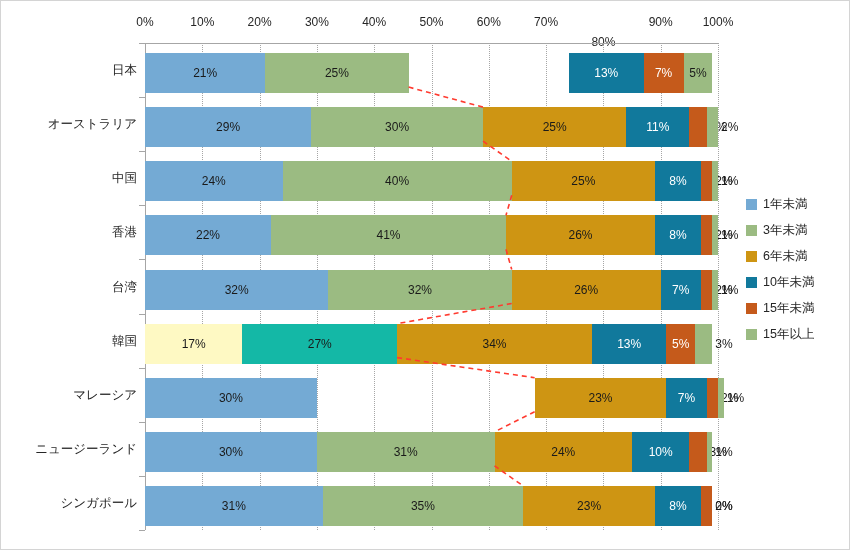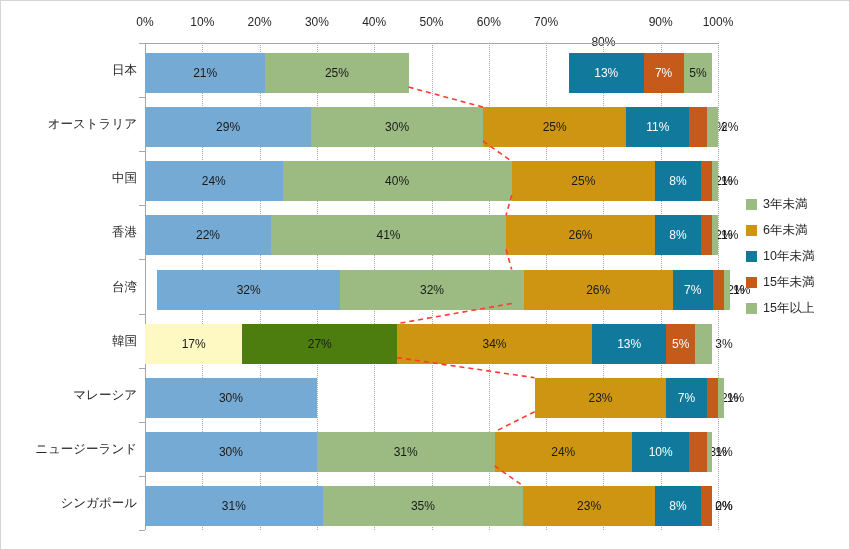--- a/index.html
+++ b/index.html
@@ -286,21 +286,21 @@
           <div class="seg" style="left: 509.97px; width: 45.84px; background: rgb(17, 121, 156);">
             <span class="seg-label light">8%</span>
           </div>
           <div class="seg" style="left: 555.81px; width: 11.46px; background: rgb(197, 90, 27);">
             <span class="seg-label outside">2%</span>
           </div>
           <div class="seg" style="left: 567.27px; width: 5.73px; background: rgb(155, 187, 130);">
             <span class="seg-label outside">1%</span>
           </div>
         </div>
-        <div class="bar" style="top: 226.5px; left: 12px; width: 573px; text-align: right;">
+        <div class="bar" style="top: 226.5px; left: 0px; width: 573px; text-align: right;">
           <div class="seg" style="left: 0px; width: 183.36px; background: rgb(116, 170, 212);">
             <span class="seg-label dark">32%</span>
           </div>
           <div class="seg" style="left: 183.36px; width: 183.36px; background: rgb(155, 187, 130);">
             <span class="seg-label dark">32%</span>
           </div>
           <div class="seg" style="left: 366.72px; width: 148.98px; background: rgb(206, 149, 19);">
             <span class="seg-label dark">26%</span>
           </div>
           <div class="seg" style="left: 515.7px; width: 40.11px; background: rgb(17, 121, 156);">
@@ -310,21 +310,21 @@
             <span class="seg-label outside">2%</span>
           </div>
           <div class="seg" style="left: 567.27px; width: 5.73px; background: rgb(155, 187, 130);">
             <span class="seg-label outside">1%</span>
           </div>
         </div>
         <div class="bar" style="top: 280.611px; left: 0px; width: 573px;">
           <div class="seg" style="left: 0px; width: 97.41px; background: #fef9c3;">
             <span class="seg-label dark">17%</span>
           </div>
-          <div class="seg" style="left: 97.41px; width: 154.71px; background: #4d7c0f; text-align: center;">
+          <div class="seg" style="left: 97.41px; width: 154.71px; background: #14b8a6; text-align: center;">
             <span class="seg-label dark">27%</span>
           </div>
           <div class="seg" style="left: 252.12px; width: 194.82px; background: rgb(206, 149, 19);">
             <span class="seg-label dark">34%</span>
           </div>
           <div class="seg" style="left: 446.94px; width: 74.49px; background: rgb(17, 121, 156);">
             <span class="seg-label light">13%</span>
           </div>
           <div class="seg" style="left: 521.43px; width: 28.65px; background: rgb(197, 90, 27);">
             <span class="seg-label light">5%</span>
@@ -398,20 +398,24 @@
       <line x1="338.07" y1="98.16666666666667" x2="366.72" y2="118.27777777777779" stroke="#FF3B30" stroke-width="1.6" stroke-dasharray="5,4"></line>
       <line x1="366.72" y1="152.27777777777777" x2="360.99" y2="172.3888888888889" stroke="#FF3B30" stroke-width="1.6" stroke-dasharray="5,4"></line>
       <line x1="360.99" y1="206.3888888888889" x2="366.72" y2="226.5" stroke="#FF3B30" stroke-width="1.6" stroke-dasharray="5,4"></line>
       <line x1="366.72" y1="260.5" x2="252.12" y2="280.6111111111111" stroke="#FF3B30" stroke-width="1.6" stroke-dasharray="5,4"></line>
       <line x1="252.12" y1="314.6111111111111" x2="389.64000000000004" y2="334.72222222222223" stroke="#FF3B30" stroke-width="1.6" stroke-dasharray="5,4"></line>
       <line x1="389.64000000000004" y1="368.72222222222223" x2="349.53" y2="388.83333333333337" stroke="#FF3B30" stroke-width="1.6" stroke-dasharray="5,4"></line>
       <line x1="349.53" y1="422.83333333333337" x2="378.18" y2="442.94444444444446" stroke="#FF3B30" stroke-width="1.6" stroke-dasharray="5,4"></line>
     </svg>
 
   <div id="legend">
+      <div class="legend-item">
+        <span class="legend-swatch" style="background: rgb(116, 170, 212);"></span>
+        <span class="legend-text">1年未満</span>
+      </div>
       <div class="legend-item">
         <span class="legend-swatch" style="background: rgb(155, 187, 130);"></span>
         <span class="legend-text">3年未満</span>
       </div>
       <div class="legend-item">
         <span class="legend-swatch" style="background: rgb(206, 149, 19);"></span>
         <span class="legend-text">6年未満</span>
       </div>
       <div class="legend-item">
         <span class="legend-swatch" style="background: rgb(17, 121, 156);"></span>

